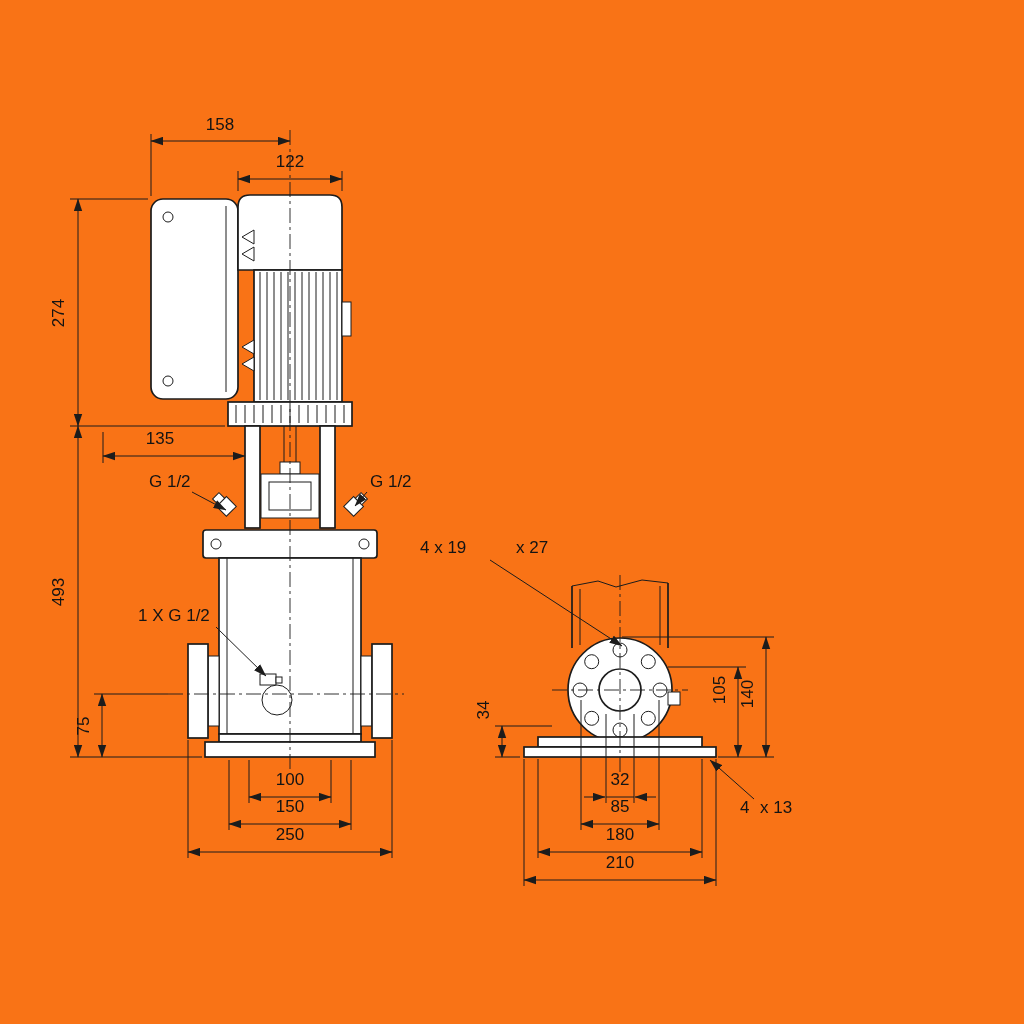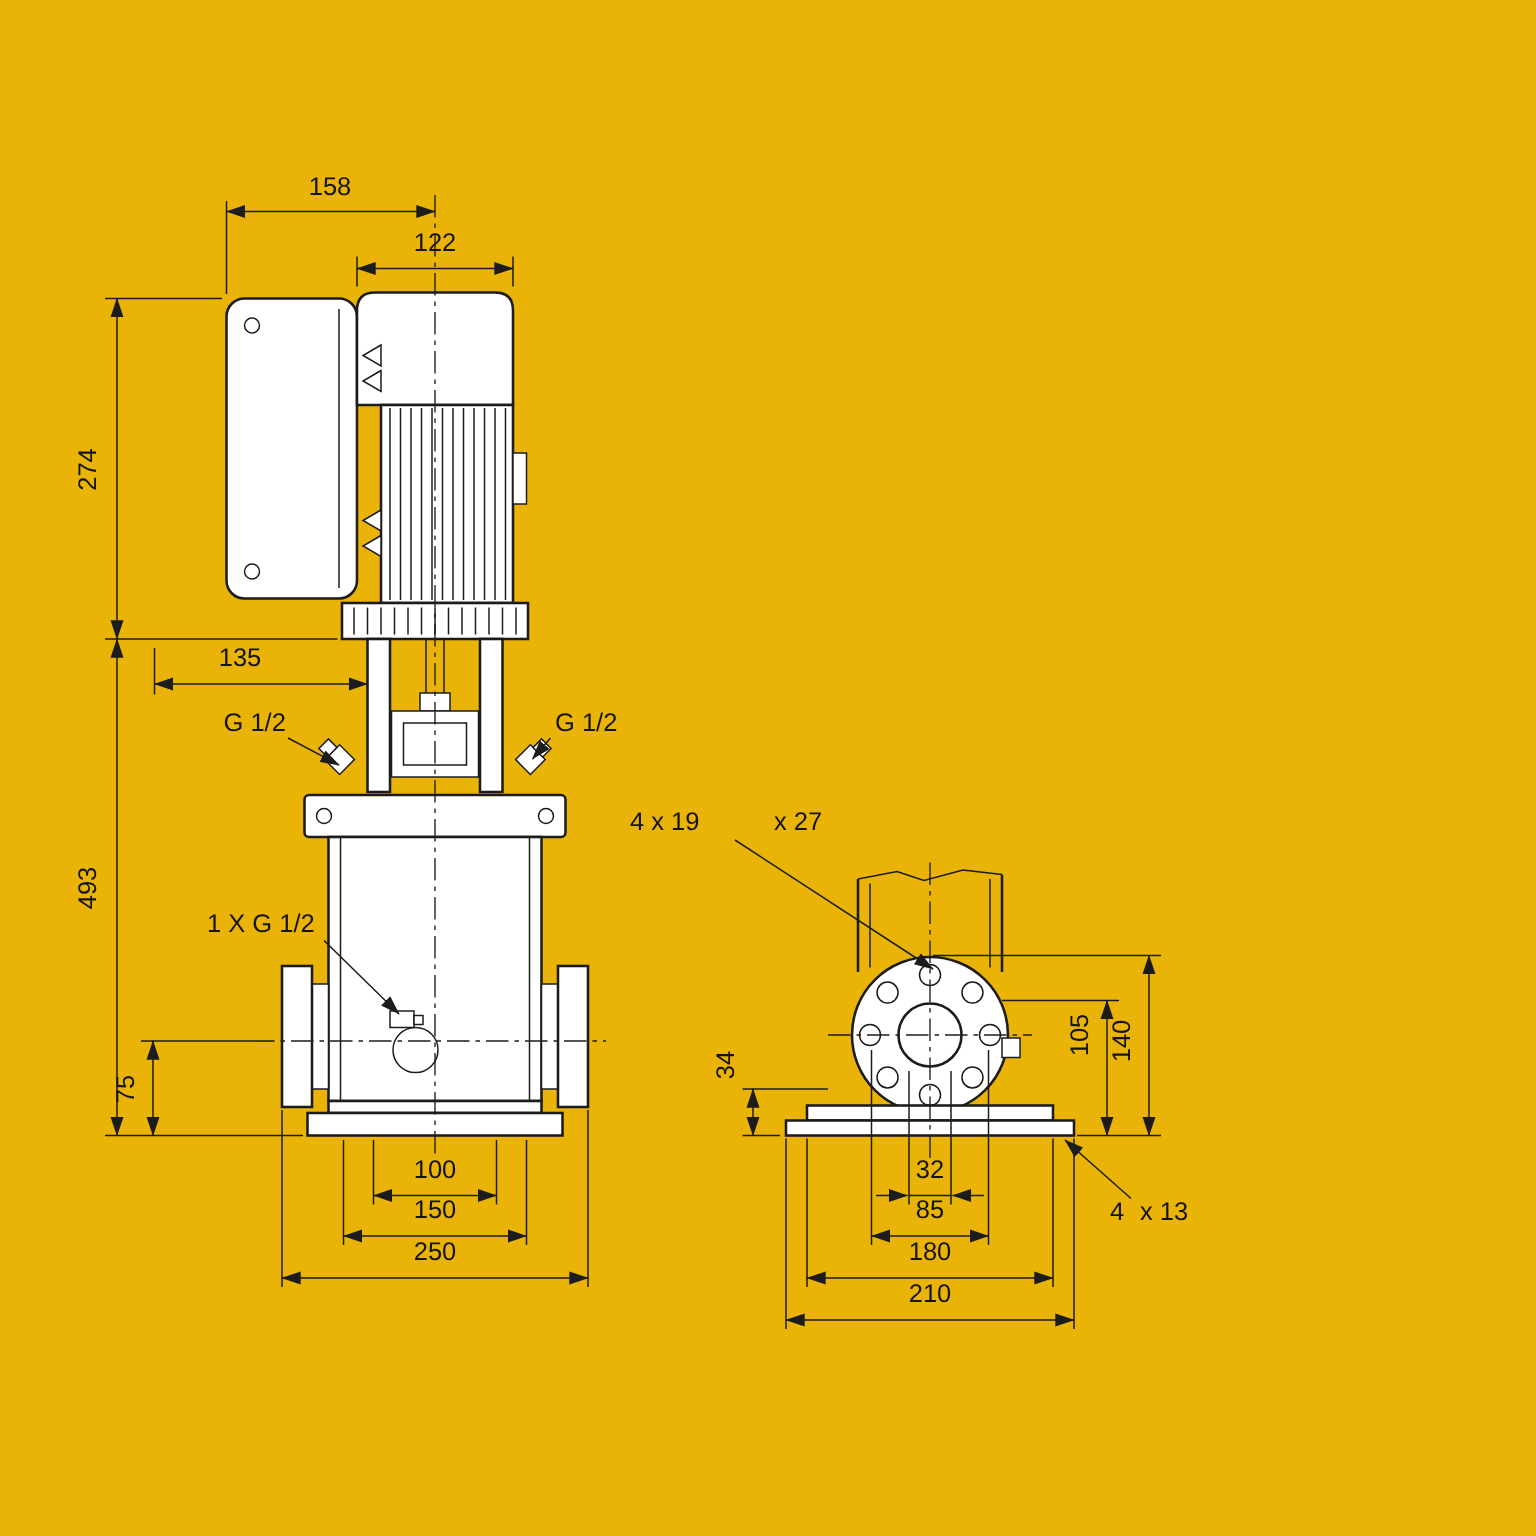--- a/index.html
+++ b/index.html
@@ -1,17 +1,17 @@
 <!DOCTYPE html>
 <html><head>
 <meta charset="utf-8">
 <title>Dimensional drawing</title>
 <style>
   html,body{margin:0;padding:0;background:#fff;}
-  .stage{width:1024px;height:1024px;background:#eab308;position:relative;overflow:hidden;}
+  .stage{width:1024px;height:1024px;background:#f97316;position:relative;overflow:hidden;}
   svg{display:block;}
   text{font:17px "Liberation Sans", sans-serif;fill:#141414;}
   .m{text-anchor:middle;}
   .o{stroke:#1c1c1c;stroke-width:1.7;fill:#fff;}
   .o2{stroke:#1c1c1c;stroke-width:1.7;fill:none;}
   .t{stroke:#1c1c1c;stroke-width:1;fill:none;}
   .tw{stroke:#1c1c1c;stroke-width:1;fill:#fff;}
   .x{stroke:#1c1c1c;stroke-width:1;fill:none;}
   .d{stroke:#1c1c1c;stroke-width:1;fill:none;marker-start:url(#as);marker-end:url(#ae);}
   .de{stroke:#1c1c1c;stroke-width:1;fill:none;marker-end:url(#ae);}

